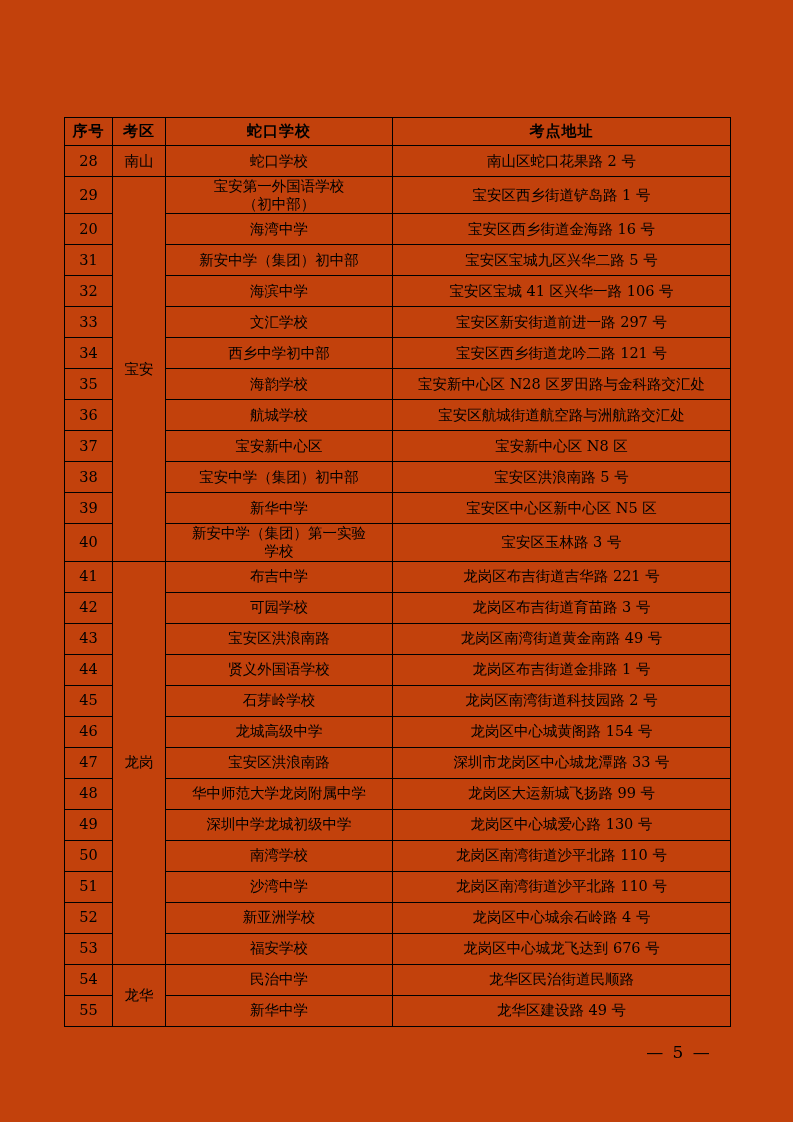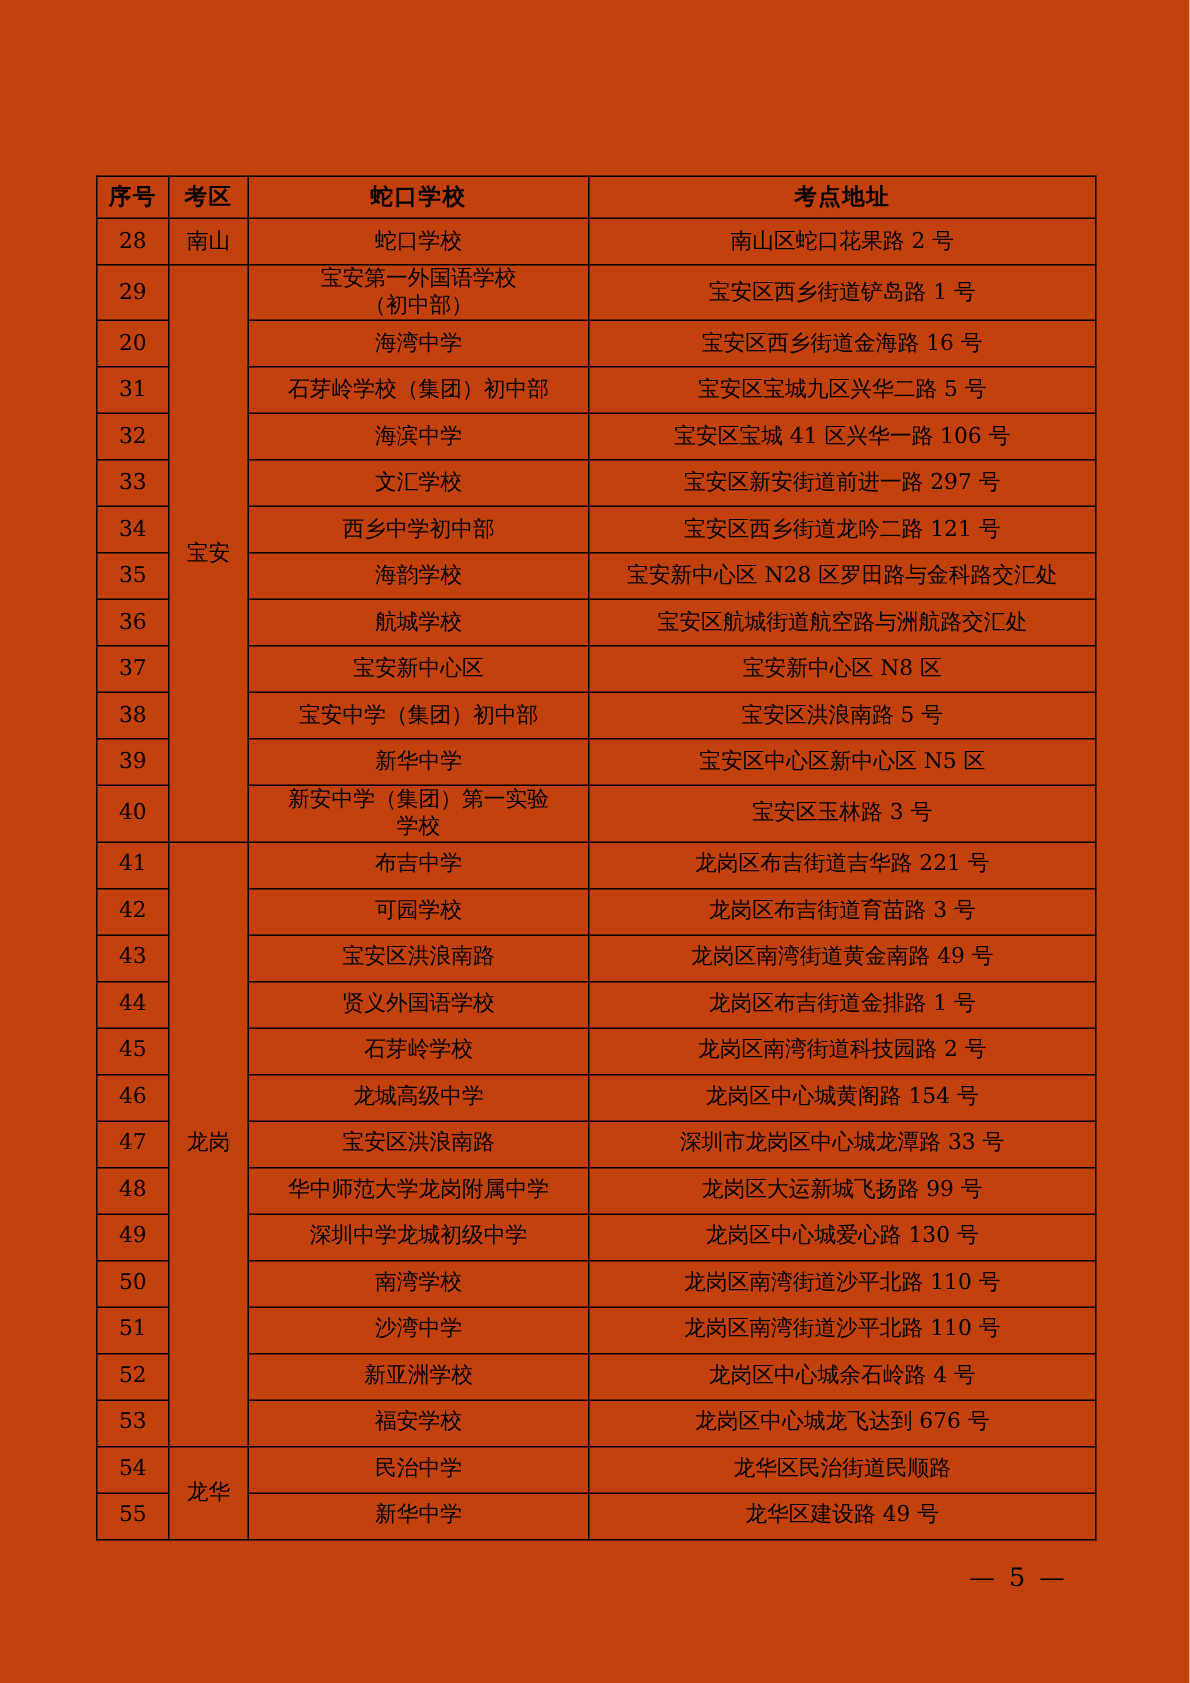--- a/index.html
+++ b/index.html
@@ -102,21 +102,21 @@
 （初中部）</td>
           <td class="cell-address">宝安区西乡街道铲岛路 1 号</td>
         </tr>
         <tr>
           <td class="cell-no">20</td>
           <td class="cell-school">海湾中学</td>
           <td class="cell-address">宝安区西乡街道金海路 16 号</td>
         </tr>
         <tr>
           <td class="cell-no">31</td>
-          <td class="cell-school">石芽岭学校（集团）初中部</td>
+          <td class="cell-school">新安中学（集团）初中部</td>
           <td class="cell-address">宝安区宝城九区兴华二路 5 号</td>
         </tr>
         <tr>
           <td class="cell-no">32</td>
           <td class="cell-school">海滨中学</td>
           <td class="cell-address">宝安区宝城 41 区兴华一路 106 号</td>
         </tr>
         <tr>
           <td class="cell-no">33</td>
           <td class="cell-school">文汇学校</td>

